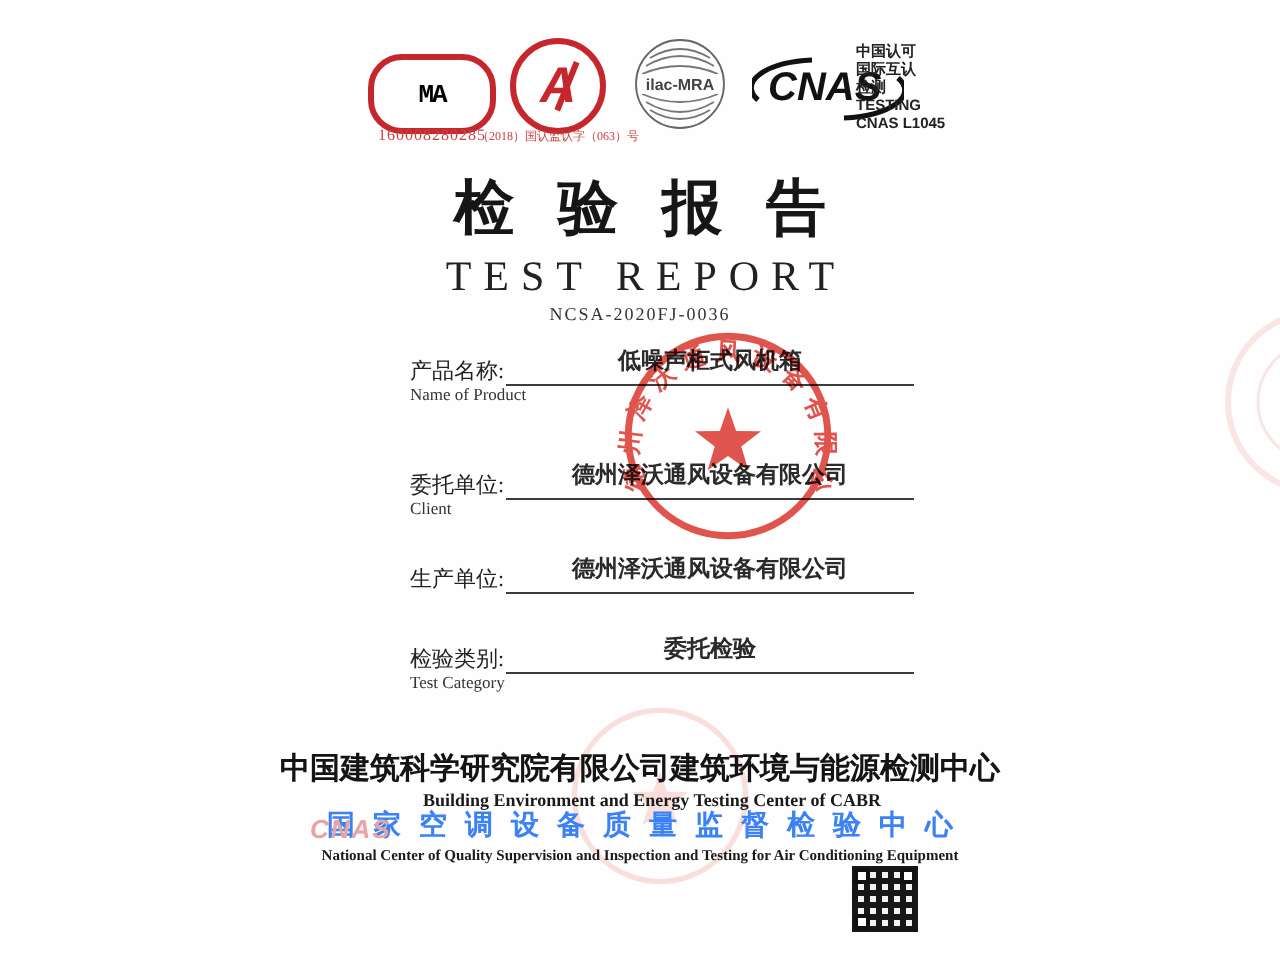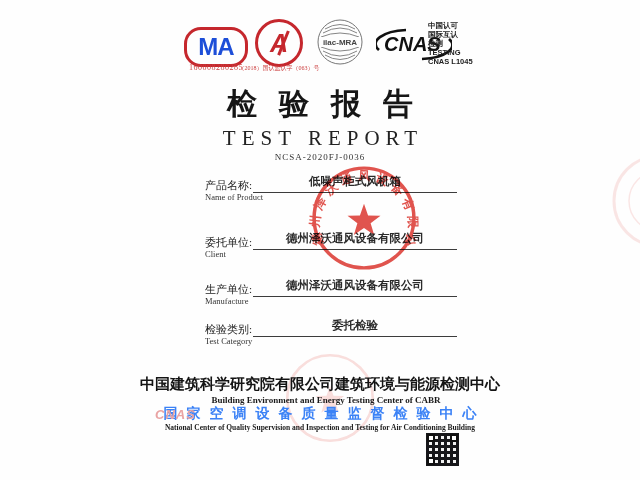--- a/index.html
+++ b/index.html
@@ -3,22 +3,22 @@
 <meta charset="utf-8">
 <style>
   html,body{margin:0;padding:0;background:#f7f6f4;}
   .page{position:relative;width:640px;height:480px;background:#fefefe;overflow:hidden;
         font-family:"Liberation Serif","DejaVu Serif",serif;color:#1d1d1d;}
   .abs{position:absolute;}
 
   
   .cma-box{left:184px;top:27px;width:58px;height:34px;border:3px solid #c5272d;border-radius:17px;
            display:flex;align-items:center;justify-content:center;}
-  .cma-box span{color:#1d4ed8;font-weight:900;font-size:24px;letter-spacing:-1px;
-                font-family:Liberation Sans, sans-serif;}
+  .cma-box span{color:#000000;font-weight:900;font-size:13px;letter-spacing:-1px;
+                font-family:Liberation Mono, monospace;}
   .cma-num{left:178px;top:63px;width:76px;text-align:center;color:#cc4040;font-size:8px;letter-spacing:.5px;}
   .cal-circle{left:255px;top:19px;width:42px;height:42px;border:3.5px solid #c5272d;border-radius:50%;
               display:flex;align-items:center;justify-content:center;}
   .cal-circle span{color:#c5272d;font-weight:900;font-style:italic;font-size:25px;line-height:1;
                    font-family:"Liberation Sans",sans-serif;}
   .cal-slash{position:absolute;left:24px;top:8px;width:2.5px;height:26px;background:#c5272d;transform:rotate(22deg);}
   .cal-cap{left:236px;top:64px;width:86px;text-align:center;color:#cc4040;font-size:6px;white-space:nowrap;}
   .ilac{left:316px;top:18px;}
   .cnas{left:376px;top:26px;width:76px;height:38px;}
   .cnas-text{position:absolute;left:8px;top:7px;font-family:"Liberation Sans",sans-serif;
@@ -117,21 +117,20 @@
 
   <div class="abs f-label" style="top:178px">产品名称:</div>
   <div class="abs f-sub" style="top:192px">Name of Product</div>
   <div class="abs f-line" style="top:172px">低噪声柜式风机箱</div>
 
   <div class="abs f-label" style="top:235px">委托单位:</div>
   <div class="abs f-sub" style="top:249px">Client</div>
   <div class="abs f-line" style="top:229px">德州泽沃通风设备有限公司</div>
 
   <div class="abs f-label" style="top:282px">生产单位:</div>
-  <div class="abs f-sub" style="top:296px">Manufacture</div>
   <div class="abs f-line" style="top:276px">德州泽沃通风设备有限公司</div>
 
   <div class="abs f-label" style="top:322px">检验类别:</div>
   <div class="abs f-sub" style="top:336px">Test Category</div>
   <div class="abs f-line" style="top:316px">委托检验</div>
 
   <div class="abs seal">
     <svg width="112" height="112" viewBox="0 0 110 110">
       <defs>
           <path id="sealArc" d="M 16,82 A 44,44 0 1 1 94,82" fill="none"></path>
@@ -157,21 +156,21 @@
       <polygon fill="#dd3c35" points="55,41 59,52.5 71.2,52.7 61.5,60.1 65,71.8 55,64.8 45,71.8 48.5,60.1 38.8,52.7 51,52.5"></polygon>
     </svg>
   </div>
 
   <div class="abs org-zh">中国建筑科学研究院有限公司建筑环境与能源检测中心</div>
   <div class="abs org-en">Building Environment and Energy Testing Center of CABR</div>
   <div class="abs center-row">
     <span class="ncsa">CNAS</span>
     <span class="center-zh">国家空调设备质量监督检验中心</span>
   </div>
-  <div class="abs center-en">National Center of Quality Supervision and Inspection and Testing for Air Conditioning Building</div>
+  <div class="abs center-en">National Center of Quality Supervision and Inspection and Testing for Air Conditioning Equipment</div>
 
   <div class="abs qr">
       <i></i>
       <i></i>
       <i></i>
     </div>
 
 </div>
 
 </body></html>

